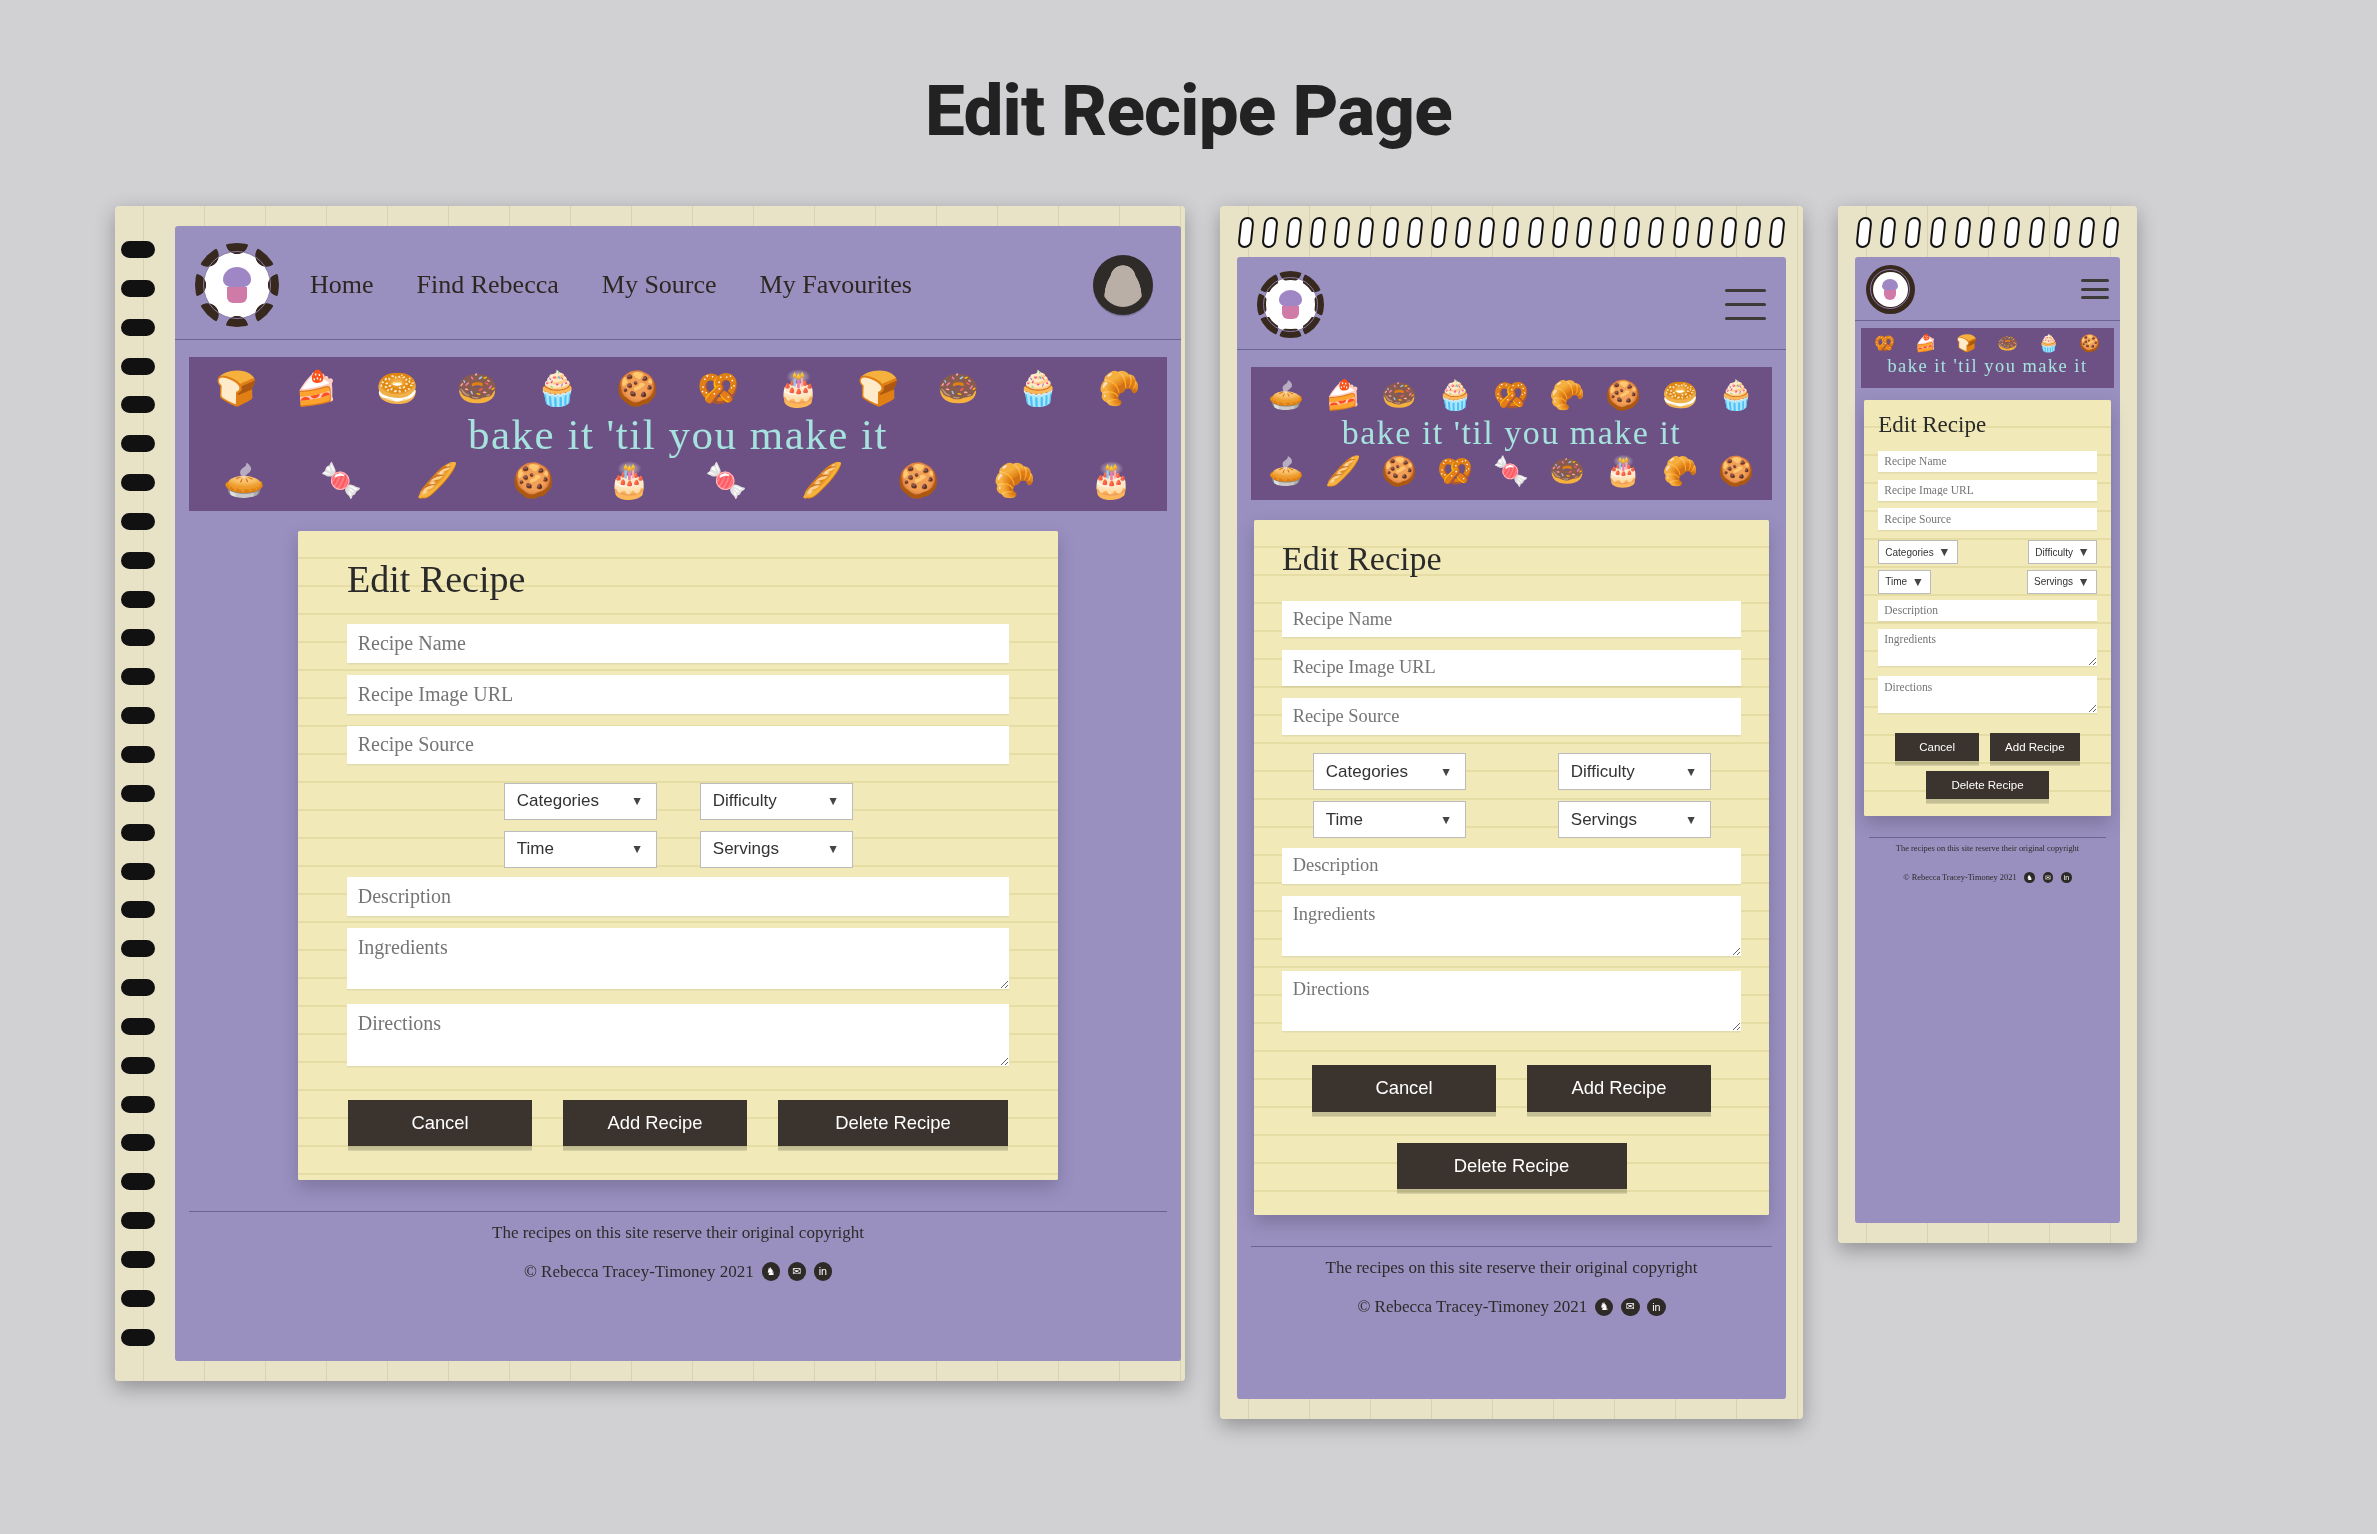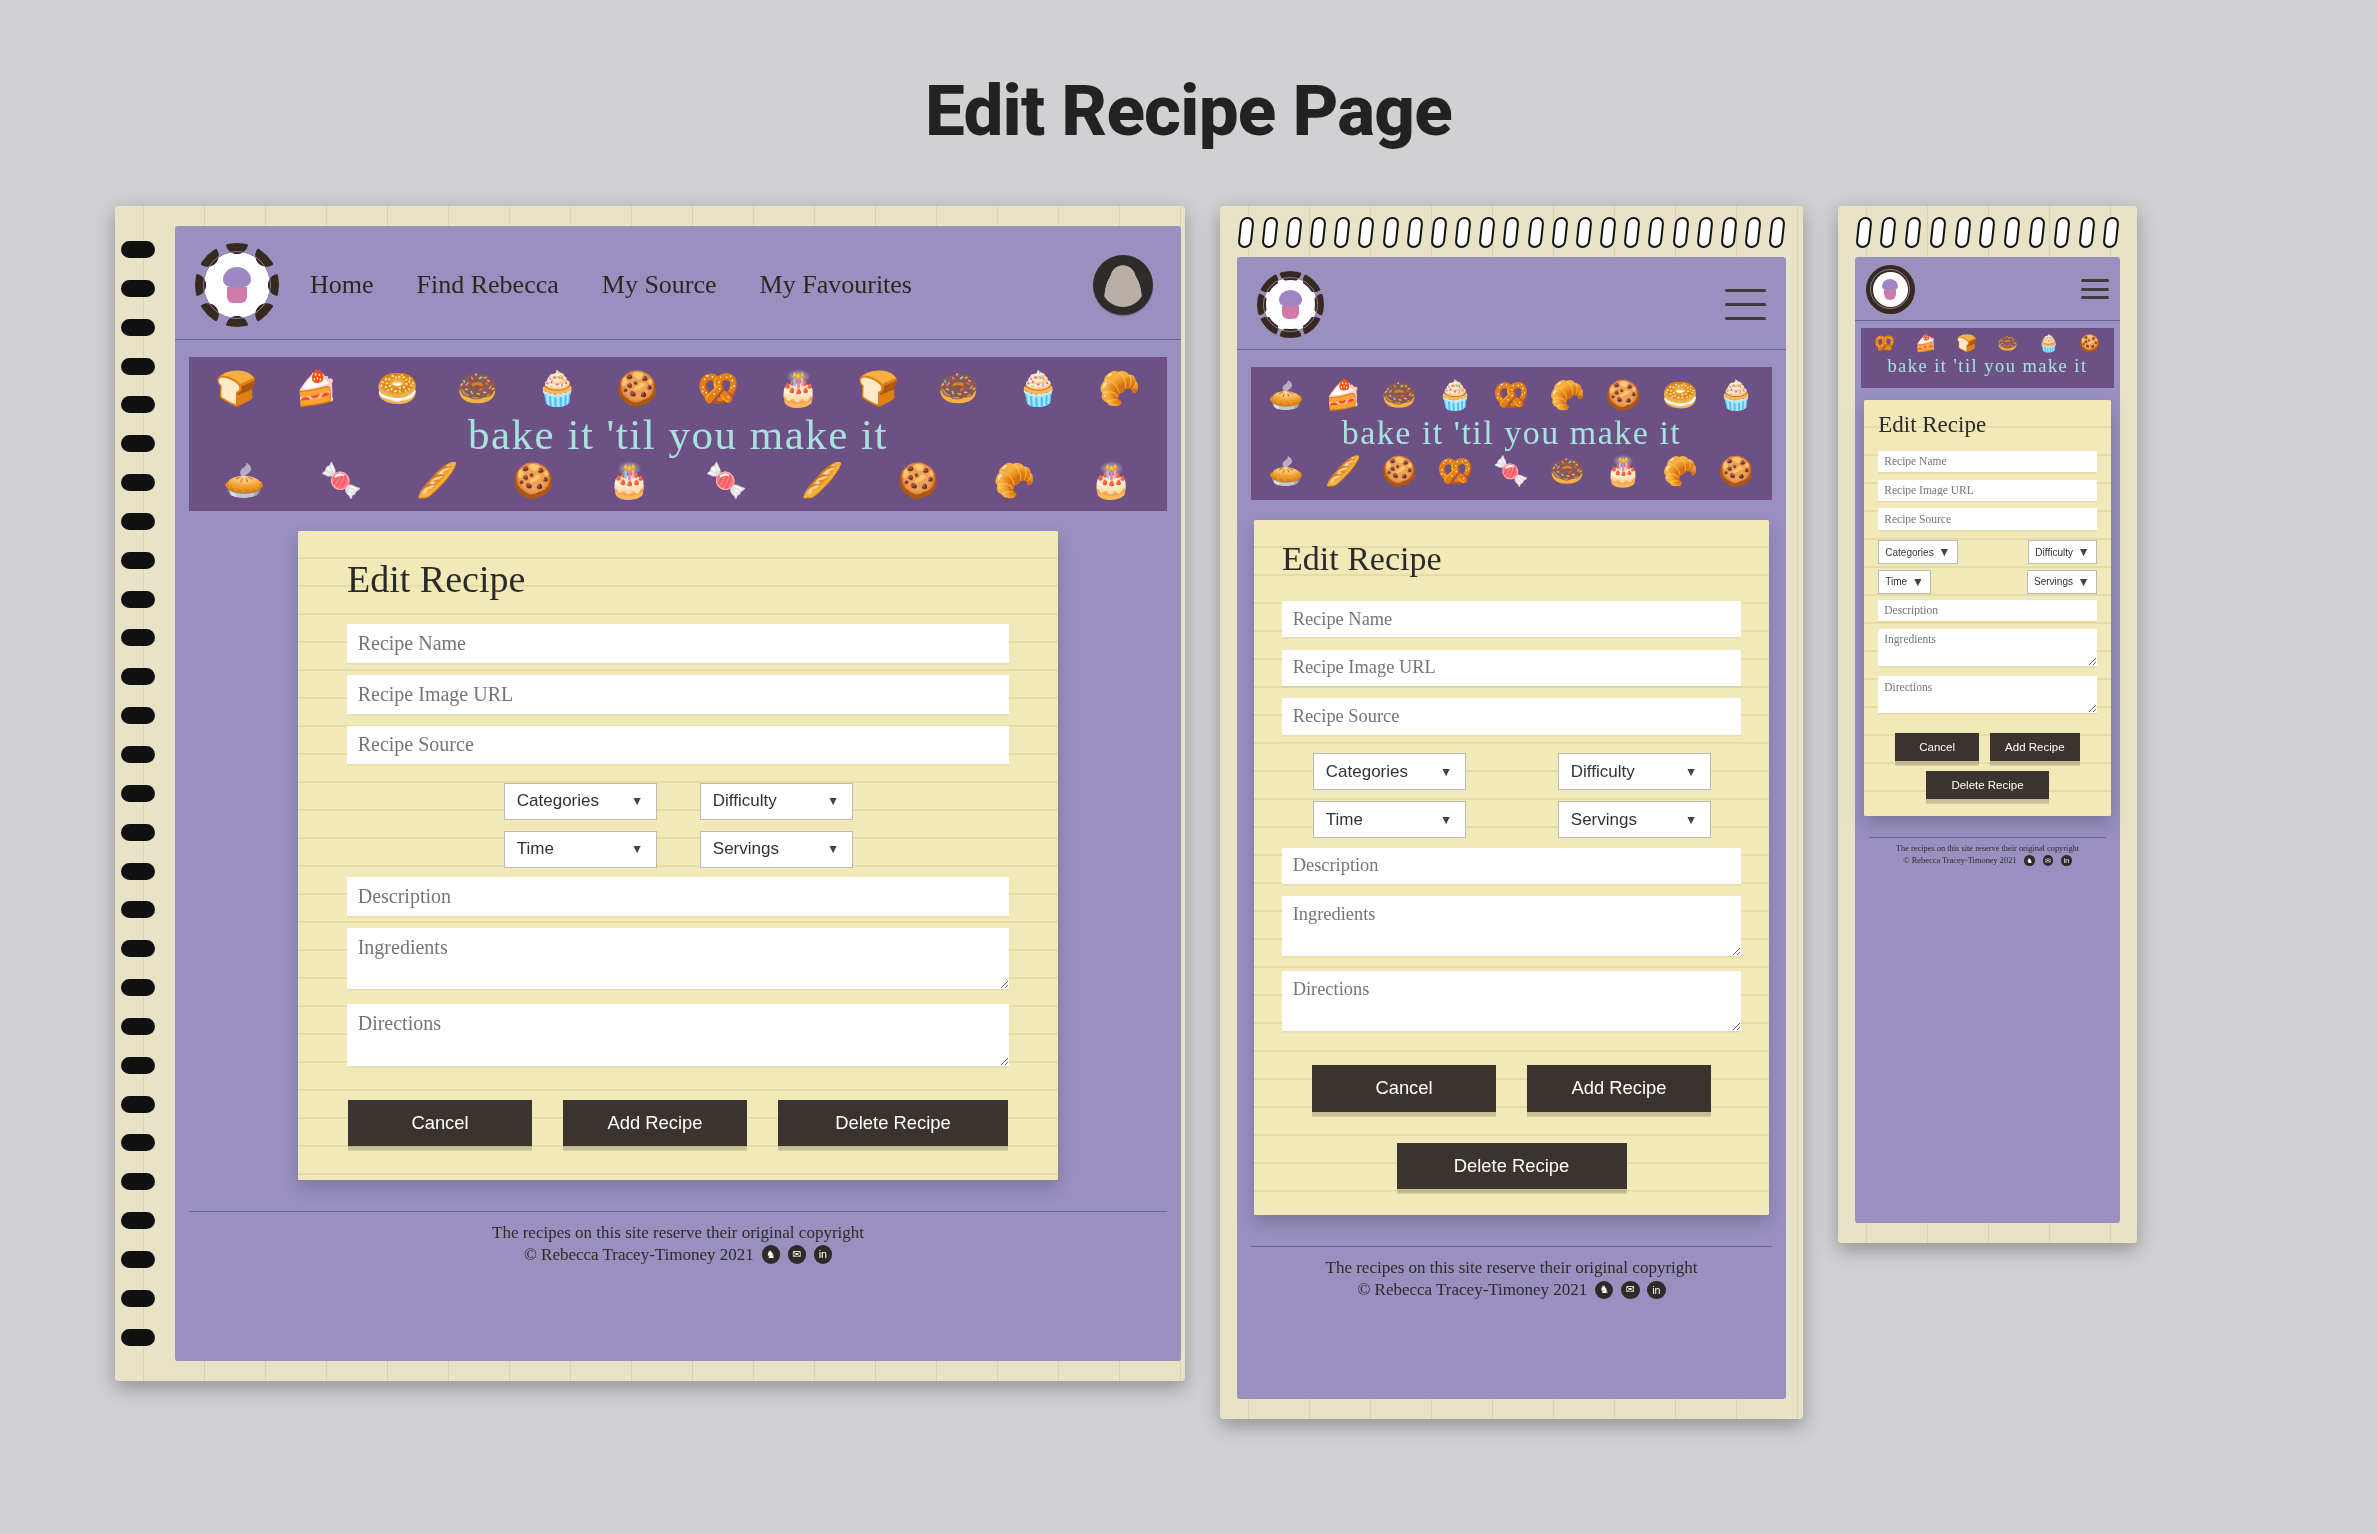--- a/index.html
+++ b/index.html
@@ -226,21 +226,21 @@
   .board.mobile .btn.wide{min-width:123px;}
 
   .footer{
     border-top:0.8px solid var(--hr);
     margin:7.7px 14px 0; padding:10.7px 7.7px 18.4px;
     text-align:center;color:#2d2b29;
     font-family:"Segoe Script","Bradley Hand","Comic Sans MS",cursive;
     font-size:17px;
   }
   .board.mobile .footer{font-size:8.4px;padding:6.1px 4.6px 10.7px;}
-  .footer .line2{display:flex;gap:7.7px;align-items:center;justify-content:center;margin-top:2px;}
+  .footer .line2{display:flex;gap:7.7px;align-items:center;justify-content:center;margin-top:19px;}
   .ficon{
     width:18.4px;height:18.4px;border-radius:50%;background:#2e2a27;color:#fff;
     font-size:10.7px;display:inline-flex;align-items:center;justify-content:center;
     font-family:Arial,sans-serif;
   }
   .board.mobile .ficon{width:10.7px;height:10.7px;font-size:7px;}
 
   
   .board.desktop{width:1070px;}
   .board.desktop .notebook{width:1006px;min-height:1135px;}

